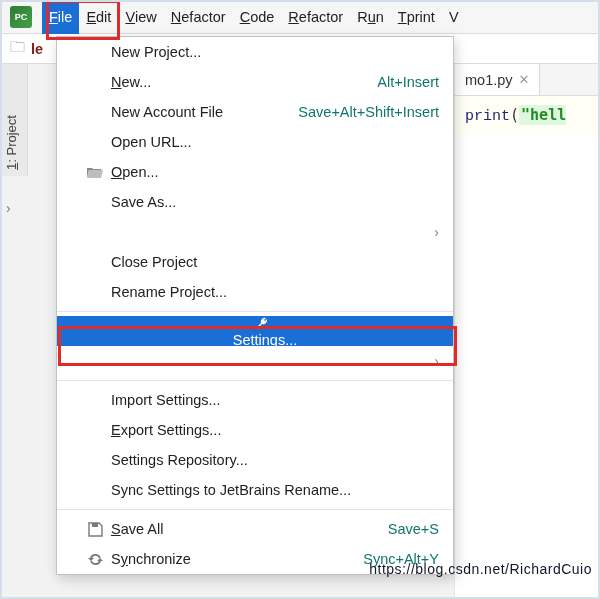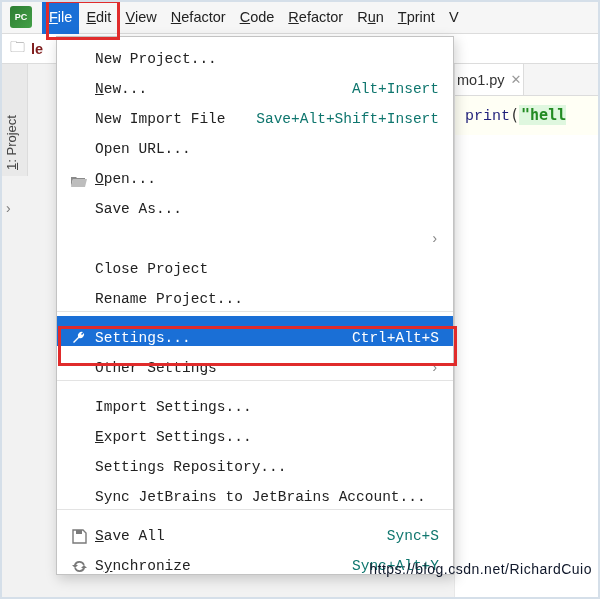--- a/index.html
+++ b/index.html
@@ -15,45 +15,45 @@
   .menu-btn.active { background:#1a6fd6; color:#fff; }
   .menu-btn .ul { text-decoration: underline; }
 
   
   .redbox { position:absolute; border:3px solid #e02b2b; pointer-events:none; }
   .redbox.file { left:46px; top:0px; width:74px; height:40px; }
   .redbox.settings { left:58px; top:326px; width:399px; height:40px; }
 
   
   .dropdown { position:absolute; left:56px; top:36px; width:398px; background:#fff; border:1px solid #c3c3c3; box-shadow: 2px 4px 12px rgba(0,0,0,.18); }
-  .dropdown .item { display:flex; align-items:flex-end; height:30px; padding:0 14px 0 12px; cursor:default;font-family:Liberation Mono, monospace; }
+  .dropdown .item { display:flex; align-items:center; height:30px; padding:0 14px 0 28px; cursor:default; }
   .dropdown .item .ico { width:20px; display:flex; justify-content:center; color:#7a7a7a; }
   .dropdown .item .lbl { flex:0 0 auto; padding-left:6px; color:#222; }
   .dropdown .item .lbl .ul { text-decoration: underline; }
   .dropdown .item .spacer { flex:1; }
   .dropdown .item .shortcut { color:#0f766e; }
   .dropdown .item .arrow { color:#888; font-size:14px; }
   .dropdown .sep { height:1px; background:#e3e3e3; margin:4px 0; }
-  .dropdown .item.selected { background:#1a6fd6; color:#fff; }
+  .dropdown .item.selected { background:#1a6fd6; color:#fff;flex-direction:column; }
   .dropdown .item.selected .lbl, .dropdown .item.selected .shortcut, .dropdown .item.selected .ico, .dropdown .item.selected .arrow { color:#fff; }
 
   
   .toolbar-row { position:absolute; left:0; top:34px; right:0; height:30px; background:#fff; border-bottom:1px solid #dcdcdc; display:flex; align-items:center; padding-left:10px; gap:6px; }
   .folder-glyph { color:#8a8a8a; font-size:15px; }
   .toolbar-text { color:#7f1d1d; font-weight:bold; }
 
   .sidebar-stripe { position:absolute; left:0; top:64px; width:28px; height:112px; background:#e9e9e9; border-right:1px solid #dcdcdc; }
   .sidebar-stripe .vlabel { position:absolute; left:4px; top:106px; transform: rotate(-90deg); transform-origin:left top; color:#444; font-size:13px; white-space:nowrap; }
   .sidebar-stripe .vlabel .ul { text-decoration: underline; }
 
   .collapse-chevron { position:absolute; left:6px; top:200px; color:#7a7a7a; font-size:14px; }
 
   .editor-area { position:absolute; right:0; top:64px; bottom:0; left:454px; background:#fff; border-left:1px solid #e8e8e8; }
   .tabbar { height:32px; border-bottom:1px solid #dcdcdc; background:#f5f5f5; display:flex; align-items:stretch; }
-  .tab { display:flex; align-items:center; padding:0 2px; gap:6px; border-right:1px solid #dcdcdc; background:#fff; }
+  .tab { display:flex; align-items:center; padding:0 10px; gap:6px; border-right:1px solid #dcdcdc; background:#fff; }
   .tab .close { color:#9a9a9a; font-size:13px; }
   .code { padding:10px 10px; font-family: "Consolas","Menlo",monospace; font-size:15px; white-space:pre; background:#fffff5; }
   .code .fn { color:#1f1f7a;font-family:Liberation Mono, monospace; }
   .code .paren { color:#333; }
   .code .str { color:#228b22; font-weight:bold; background:#dff7df; padding:1px 0 1px 2px; }
 
   
   .watermark { position:absolute; right:8px; bottom:22px; color:#0f172a; font-size:14px; letter-spacing:.5px; pointer-events:none; }
 
   svg { display:block; }
@@ -129,21 +129,21 @@
       <span class="spacer"></span>
     </div>
     <div class="item">
       <span class="ico"></span>
       <span class="lbl"><span class="ul">N</span><span>ew...</span></span>
       <span class="spacer"></span>
       <span class="shortcut">Alt+Insert</span>
     </div>
     <div class="item">
       <span class="ico"></span>
-      <span class="lbl">New Import File</span>
+      <span class="lbl">New Account File</span>
       <span class="spacer"></span>
       <span class="shortcut">Save+Alt+Shift+Insert</span>
     </div>
     <div class="item">
       <span class="ico"></span>
       <span class="lbl">Open URL...</span>
         <span class="spacer"></span>
     </div>
     <div class="item">
       <span class="ico">
@@ -181,21 +181,20 @@
         <svg width="16" height="16" viewBox="0 0 16 16">
             <path d="M13 3a4 4 0 0 1-5 5L3 13l-1-1 5-5a4 4 0 0 1 5-5l-2 2 1 1 2-2z" fill="#fff"></path>
           </svg>
       </span>
       <span class="lbl">Settings...</span>
       <span class="spacer"></span>
       <span class="shortcut">Ctrl+Alt+S</span>
     </div>
     <div class="item">
       <span class="ico"></span>
-      <span class="lbl">Other Settings</span>
       <span class="spacer"></span>
       <span class="arrow">›</span>
     </div>
     <div class="sep"></div>
     <div class="item">
       <span class="ico"></span>
       <span class="lbl">Import Settings...</span>
         <span class="spacer"></span>
     </div>
     <div class="item">
@@ -203,34 +202,34 @@
       <span class="lbl"><span class="ul">E</span><span>xport Settings...</span></span>
         <span class="spacer"></span>
     </div>
     <div class="item">
       <span class="ico"></span>
       <span class="lbl">Settings Repository...</span>
         <span class="spacer"></span>
     </div>
     <div class="item">
       <span class="ico"></span>
-      <span class="lbl">Sync JetBrains to JetBrains Account...</span>
+      <span class="lbl">Sync Settings to JetBrains Rename...</span>
         <span class="spacer"></span>
     </div>
     <div class="sep"></div>
     <div class="item">
       <span class="ico">
         <svg width="15" height="15" viewBox="0 0 15 15">
             <path d="M1 1h10l3 3v10H1z" fill="none" stroke="#7a7a7a" stroke-width="1.4"></path>
             <rect x="4" y="1" width="6" height="4" fill="#7a7a7a"></rect>
           </svg>
       </span>
       <span class="lbl"><span class="ul">S</span><span>ave All</span></span>
       <span class="spacer"></span>
-      <span class="shortcut">Sync+S</span>
+      <span class="shortcut">Save+S</span>
     </div>
     <div class="item">
       <span class="ico">
         <svg width="15" height="15" viewBox="0 0 15 15">
             <path d="M7.5 2a5.5 5.5 0 0 1 5.2 3.7l-1.5.5A4 4 0 0 0 4 6H6L3 9 0 6h2A5.5 5.5 0 0 1 7.5 2zM7.5 13a5.5 5.5 0 0 1-5.2-3.7l1.5-.5A4 4 0 0 0 11 9H9l3-3 3 3h-2A5.5 5.5 0 0 1 7.5 13z" fill="#7a7a7a"></path>
           </svg>
       </span>
       <span class="lbl"><span>S</span><span class="ul">y</span><span>nchronize</span></span>
       <span class="spacer"></span>
       <span class="shortcut">Sync+Alt+Y</span>

